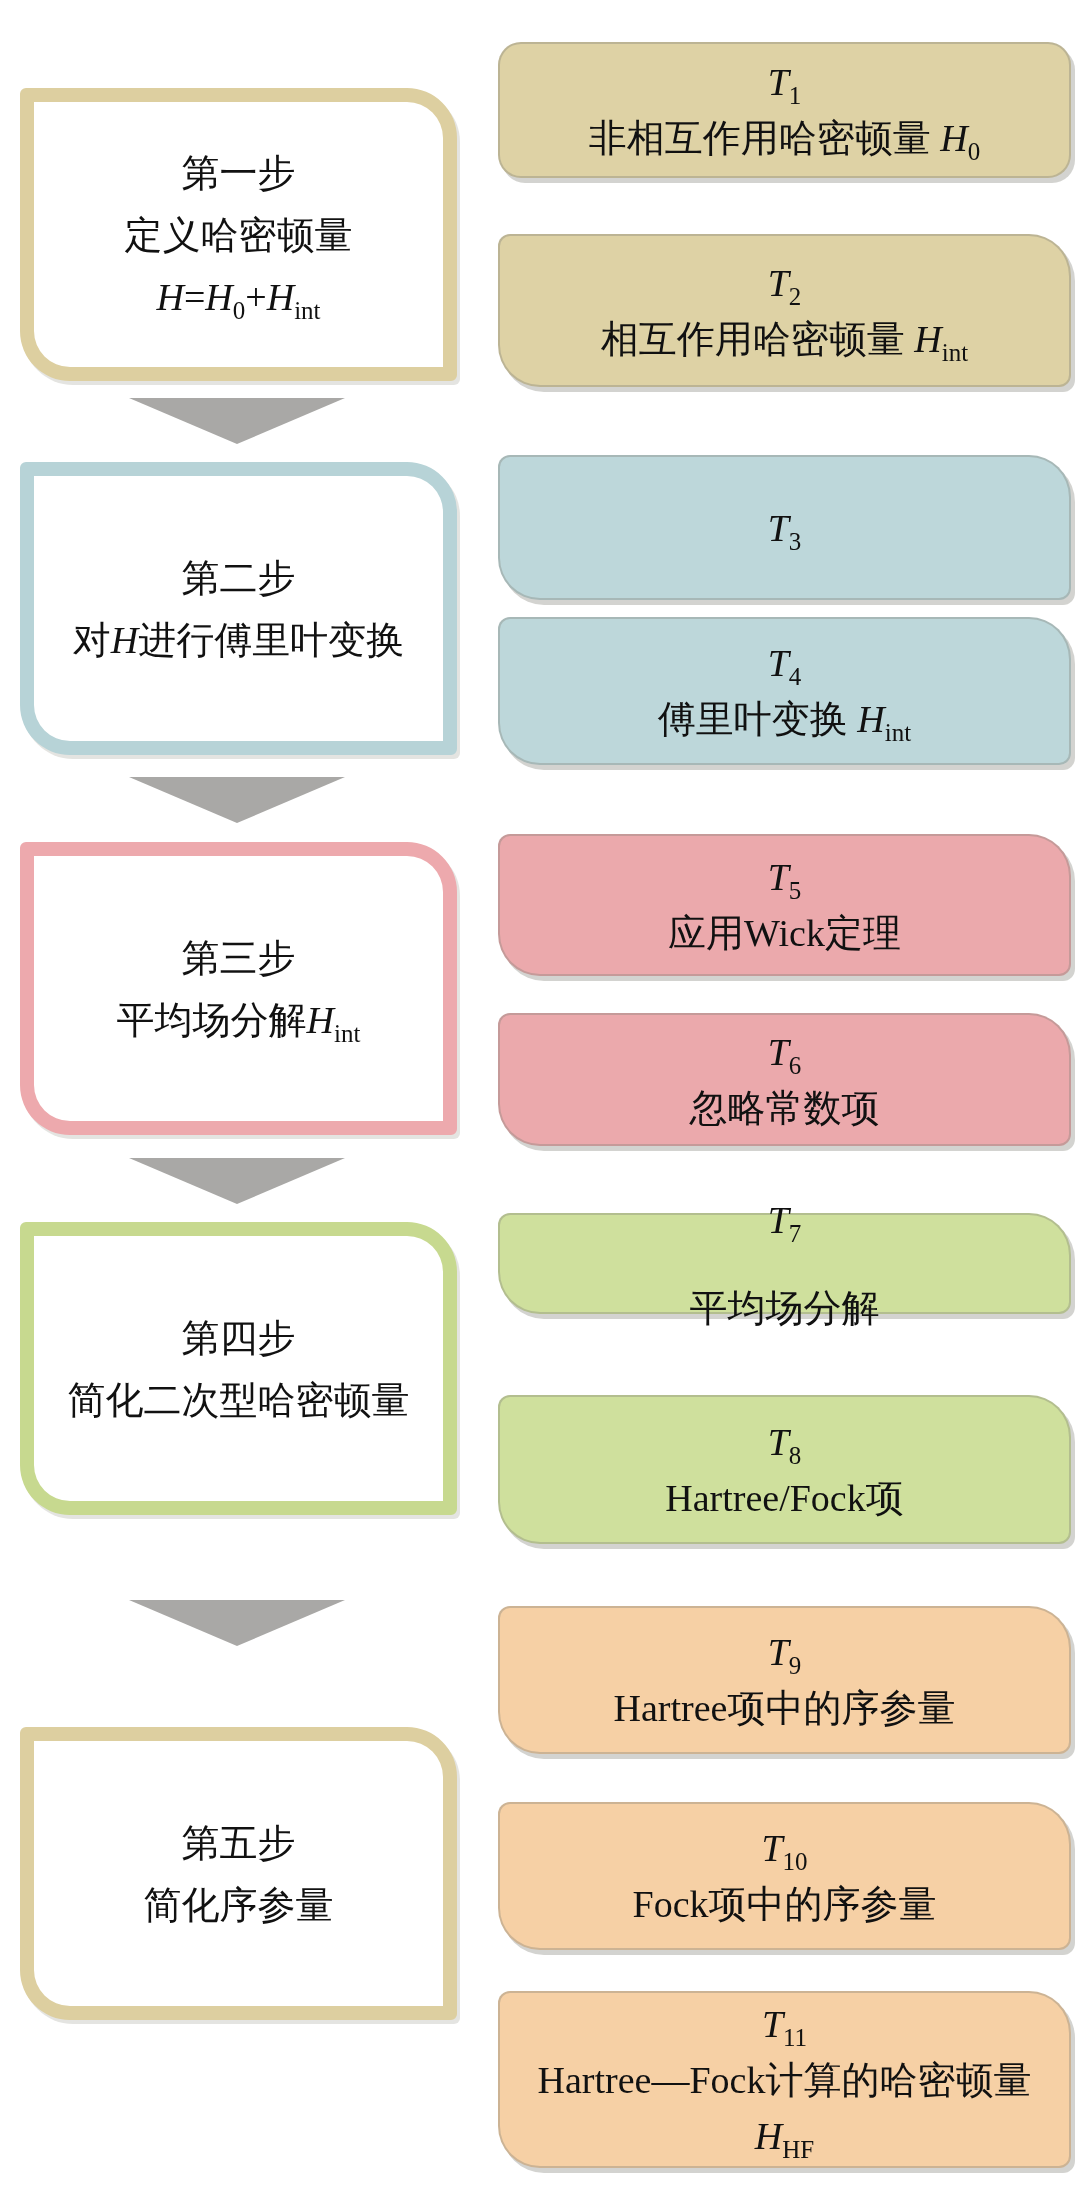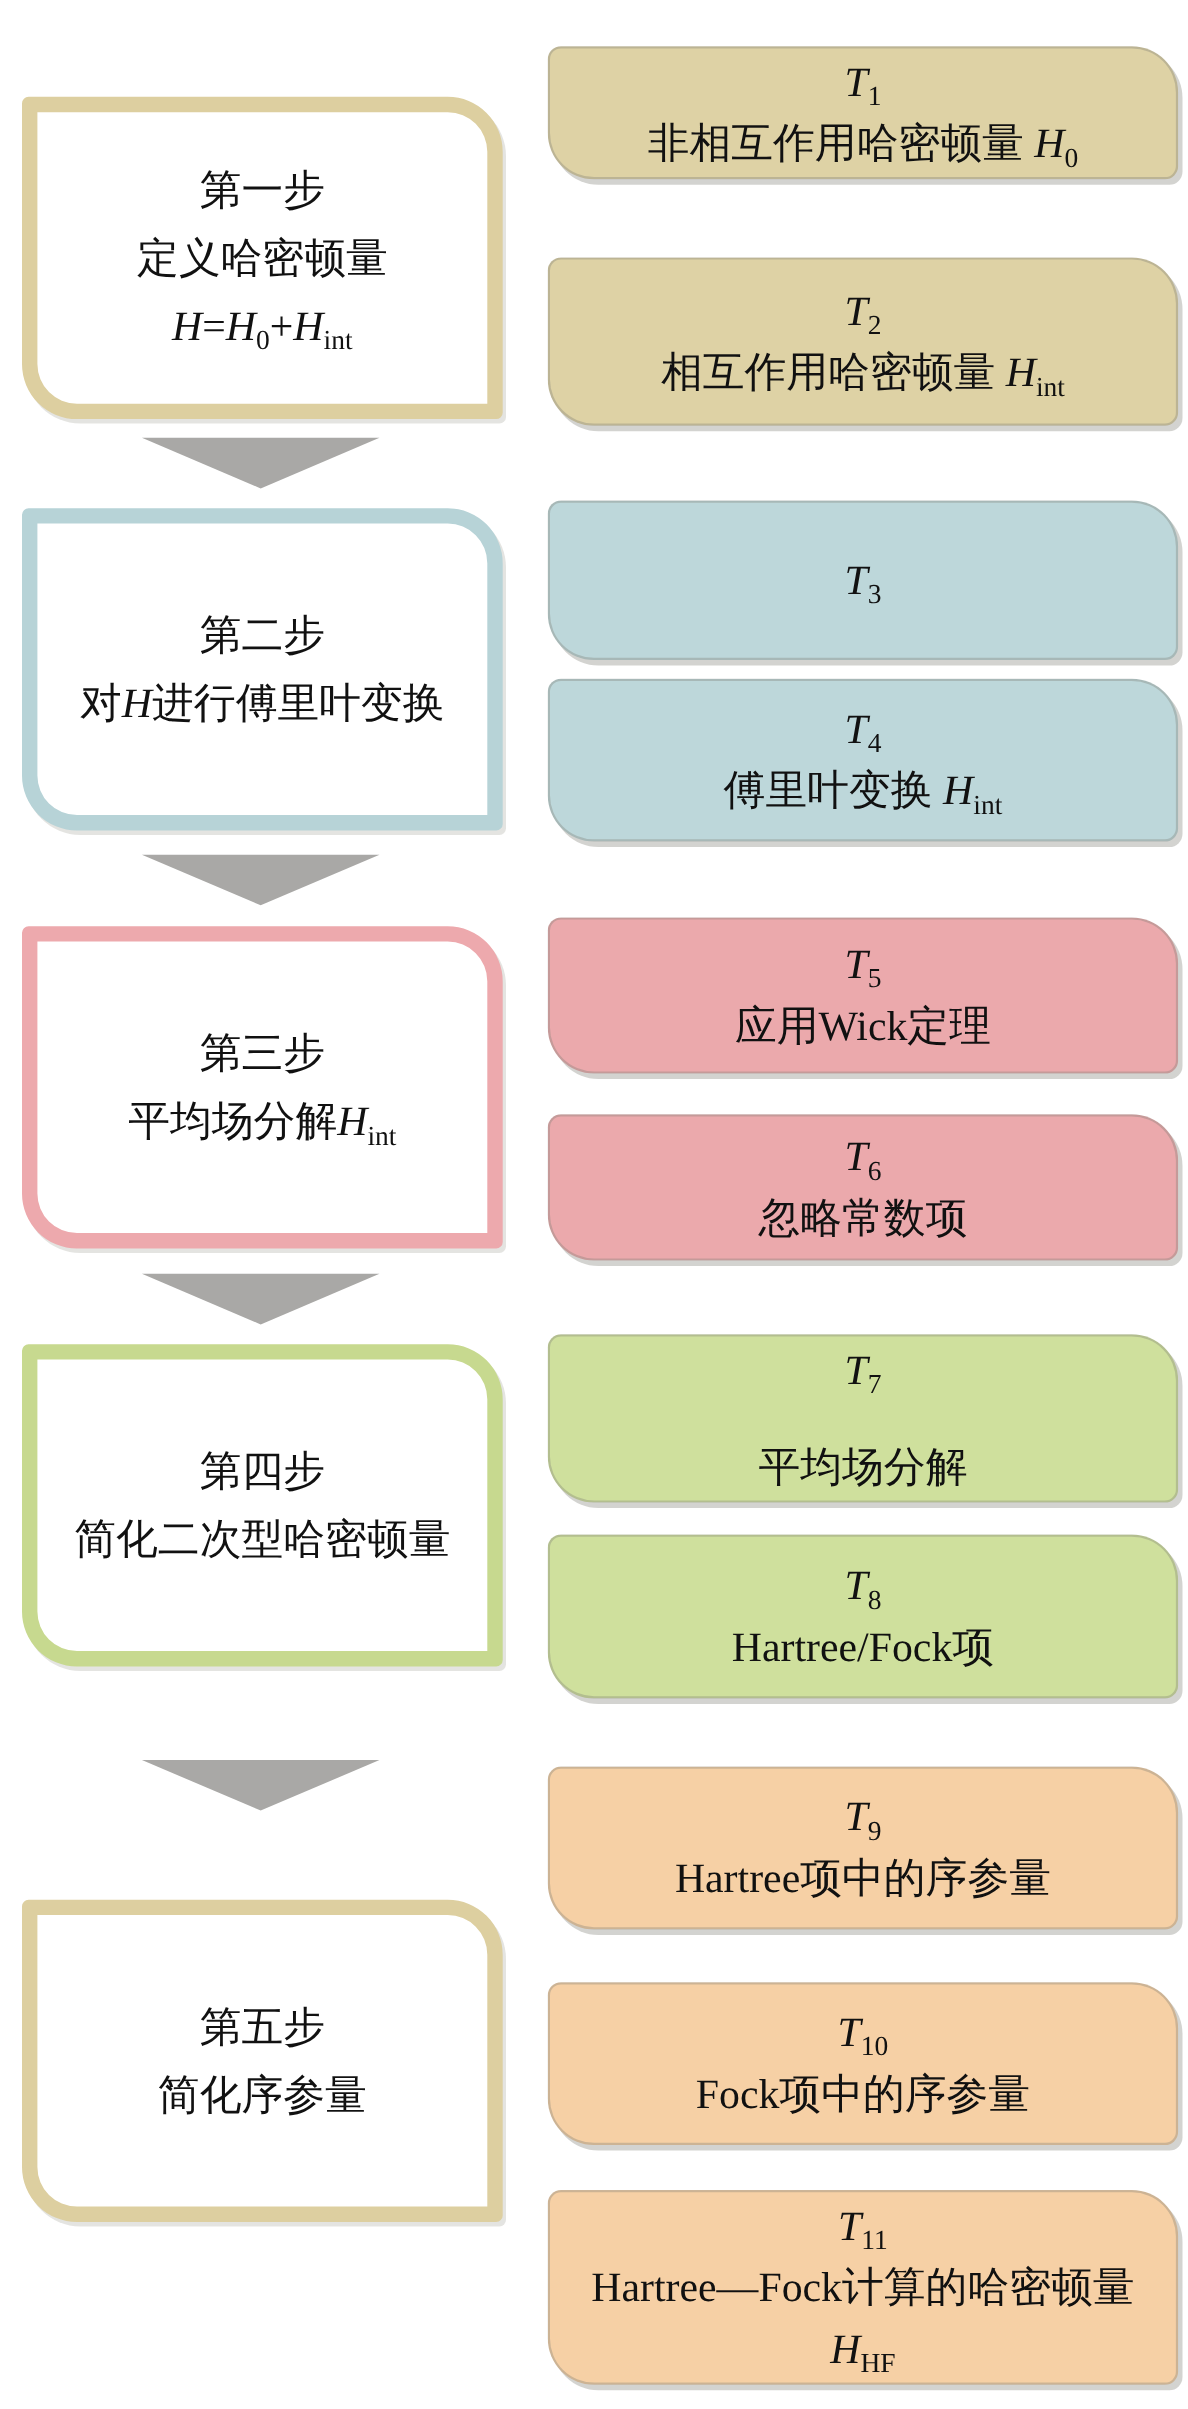--- a/index.html
+++ b/index.html
@@ -37,27 +37,27 @@
     position:absolute;left:498px;width:573px;
     box-sizing:border-box;
     background:var(--fill,#ddd);
     border:2px solid rgba(125,125,118,0.35);
     border-radius:12px 42px 12px 42px;
     box-shadow:4px 5px 0 rgba(168,168,162,0.5);
     display:flex;flex-direction:column;justify-content:center;align-items:center;
     text-align:center;
   }
   .task .line{font-size:38px;line-height:56px;white-space:nowrap;}
-  .t1{top:42px;height:121px;}
+  .t1{top:42px;height:136px;border-radius:23px;}
   .t2{top:234px;height:153px;}
   .t3{top:435px;height:145px;margin-top:20px;}
   .t4{top:617px;height:148px;}
   .t5{top:834px;height:142px;}
   .t6{top:1013px;height:133px;}
-  .t7{top:1213px;height:153px;gap:32px;}
+  .t7{top:1213px;height:101px;gap:32px;}
   .t8{top:1395px;height:149px;}
   .t9{top:1606px;height:148px;}
   .t10{top:1802px;height:148px;}
   .t11{top:1991px;height:177px;}
   
   .mvar{font-style:italic;}
   sub.msub{font-size:25px;line-height:0;font-style:normal;}
 </style>
 </head>
 <body>

